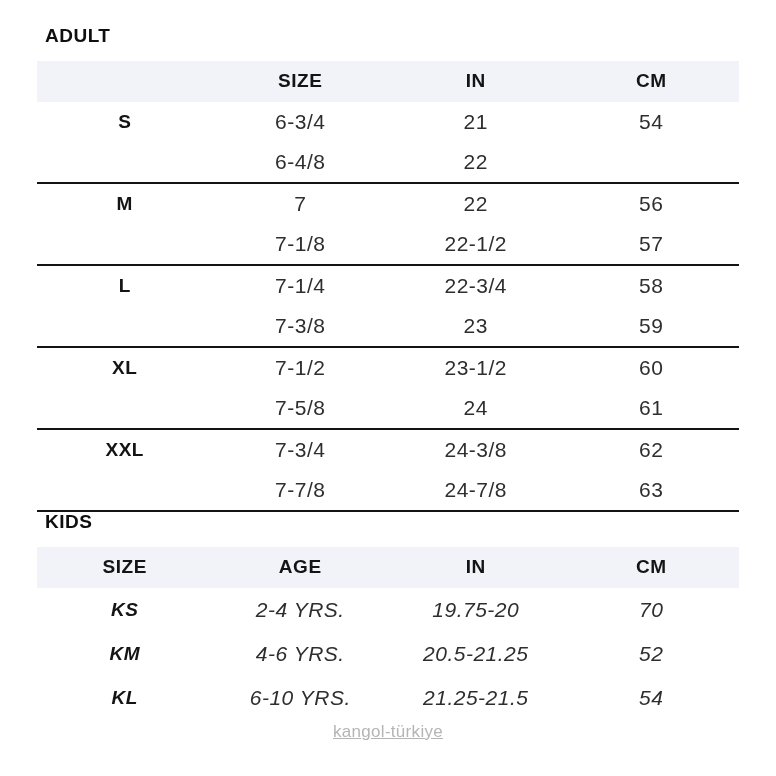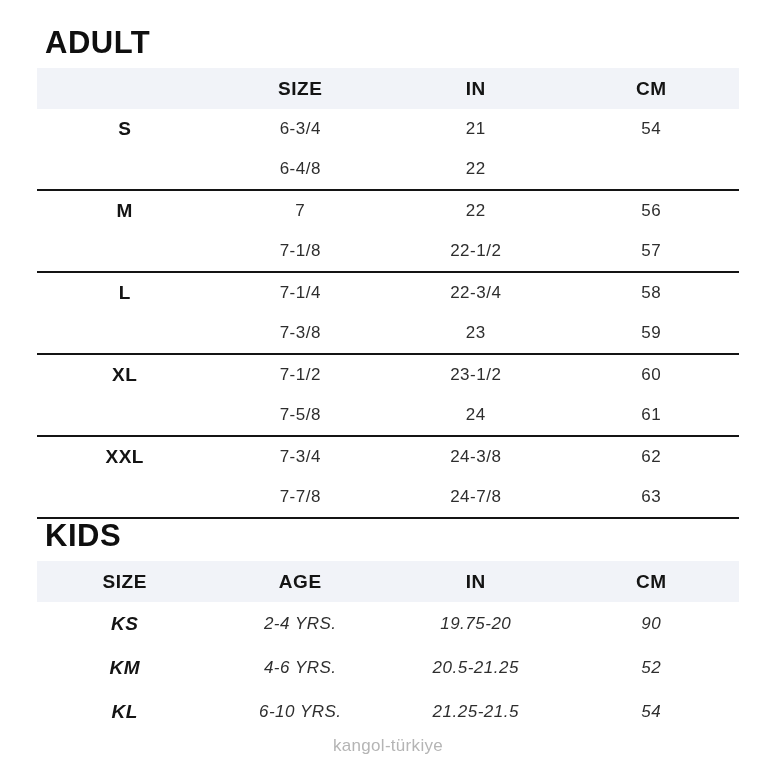--- a/index.html
+++ b/index.html
@@ -12,30 +12,30 @@
   .page {
     width: 776px;
     height: 776px;
     overflow: hidden;
     box-sizing: border-box;
     padding-top: 26px;
     background: #ffffff;
   }
   .section-heading {
     margin: 0 0 0 45px;
-    font-size: 31px;
+    font-size: 19px;
     font-weight: 900;
     letter-spacing: 0.5px;
     color: #0f0f0f;
     line-height: 1.1;
   }
   .size-table {
     width: 702px;
     margin-left: 37px;
-    margin-top: 8px;
+    margin-top: 14px;
   }
   .header-row {
     display: grid;
     grid-template-columns: 1fr 1fr 1fr 1fr;
     background: #f1f3f8;
     height: 41px;
     align-items: center;
   }
   .header-cell {
     text-align: center;
@@ -53,33 +53,34 @@
   .kids-table .data-row { height: 44px; font-style: italic; }
   .cell { text-align: center; }
   .label-cell {
     font-weight: 800;
     font-size: 19px;
     letter-spacing: 0.5px;
     color: #141414;
   }
   .value-cell {
     font-weight: 300;
-    font-size: 17px;
+    font-size: 21px;
     color: #2e2e2e;
     letter-spacing: 0.5px;
   }
   .row-group { border-bottom: 2px solid #141414; }
   .kids-heading { }
   .site-footer {
     text-align: center;
     margin-top: 2px;
     font-size: 17px;
     font-weight: 400;
     letter-spacing: 0.3px;
     color: #b5b5b5;
+    text-decoration: underline;
   }
 </style>
 </head>
 <body>
 
 <div class="page">
 
   <h2 class="section-heading">ADULT</h2>
 
   <div class="size-table">
@@ -172,21 +173,21 @@
       <div class="header-cell">SIZE</div>
       <div class="header-cell">AGE</div>
       <div class="header-cell">IN</div>
       <div class="header-cell">CM</div>
     </div>
 
     <div class="data-row">
       <div class="cell label-cell">KS</div>
       <div class="cell value-cell">2-4 YRS.</div>
       <div class="cell value-cell">19.75-20</div>
-      <div class="cell value-cell">90</div>
+      <div class="cell value-cell">70</div>
     </div>
     <div class="data-row">
       <div class="cell label-cell">KM</div>
       <div class="cell value-cell">4-6 YRS.</div>
       <div class="cell value-cell">20.5-21.25</div>
       <div class="cell value-cell">52</div>
     </div>
     <div class="data-row">
       <div class="cell label-cell">KL</div>
       <div class="cell value-cell">6-10 YRS.</div>

